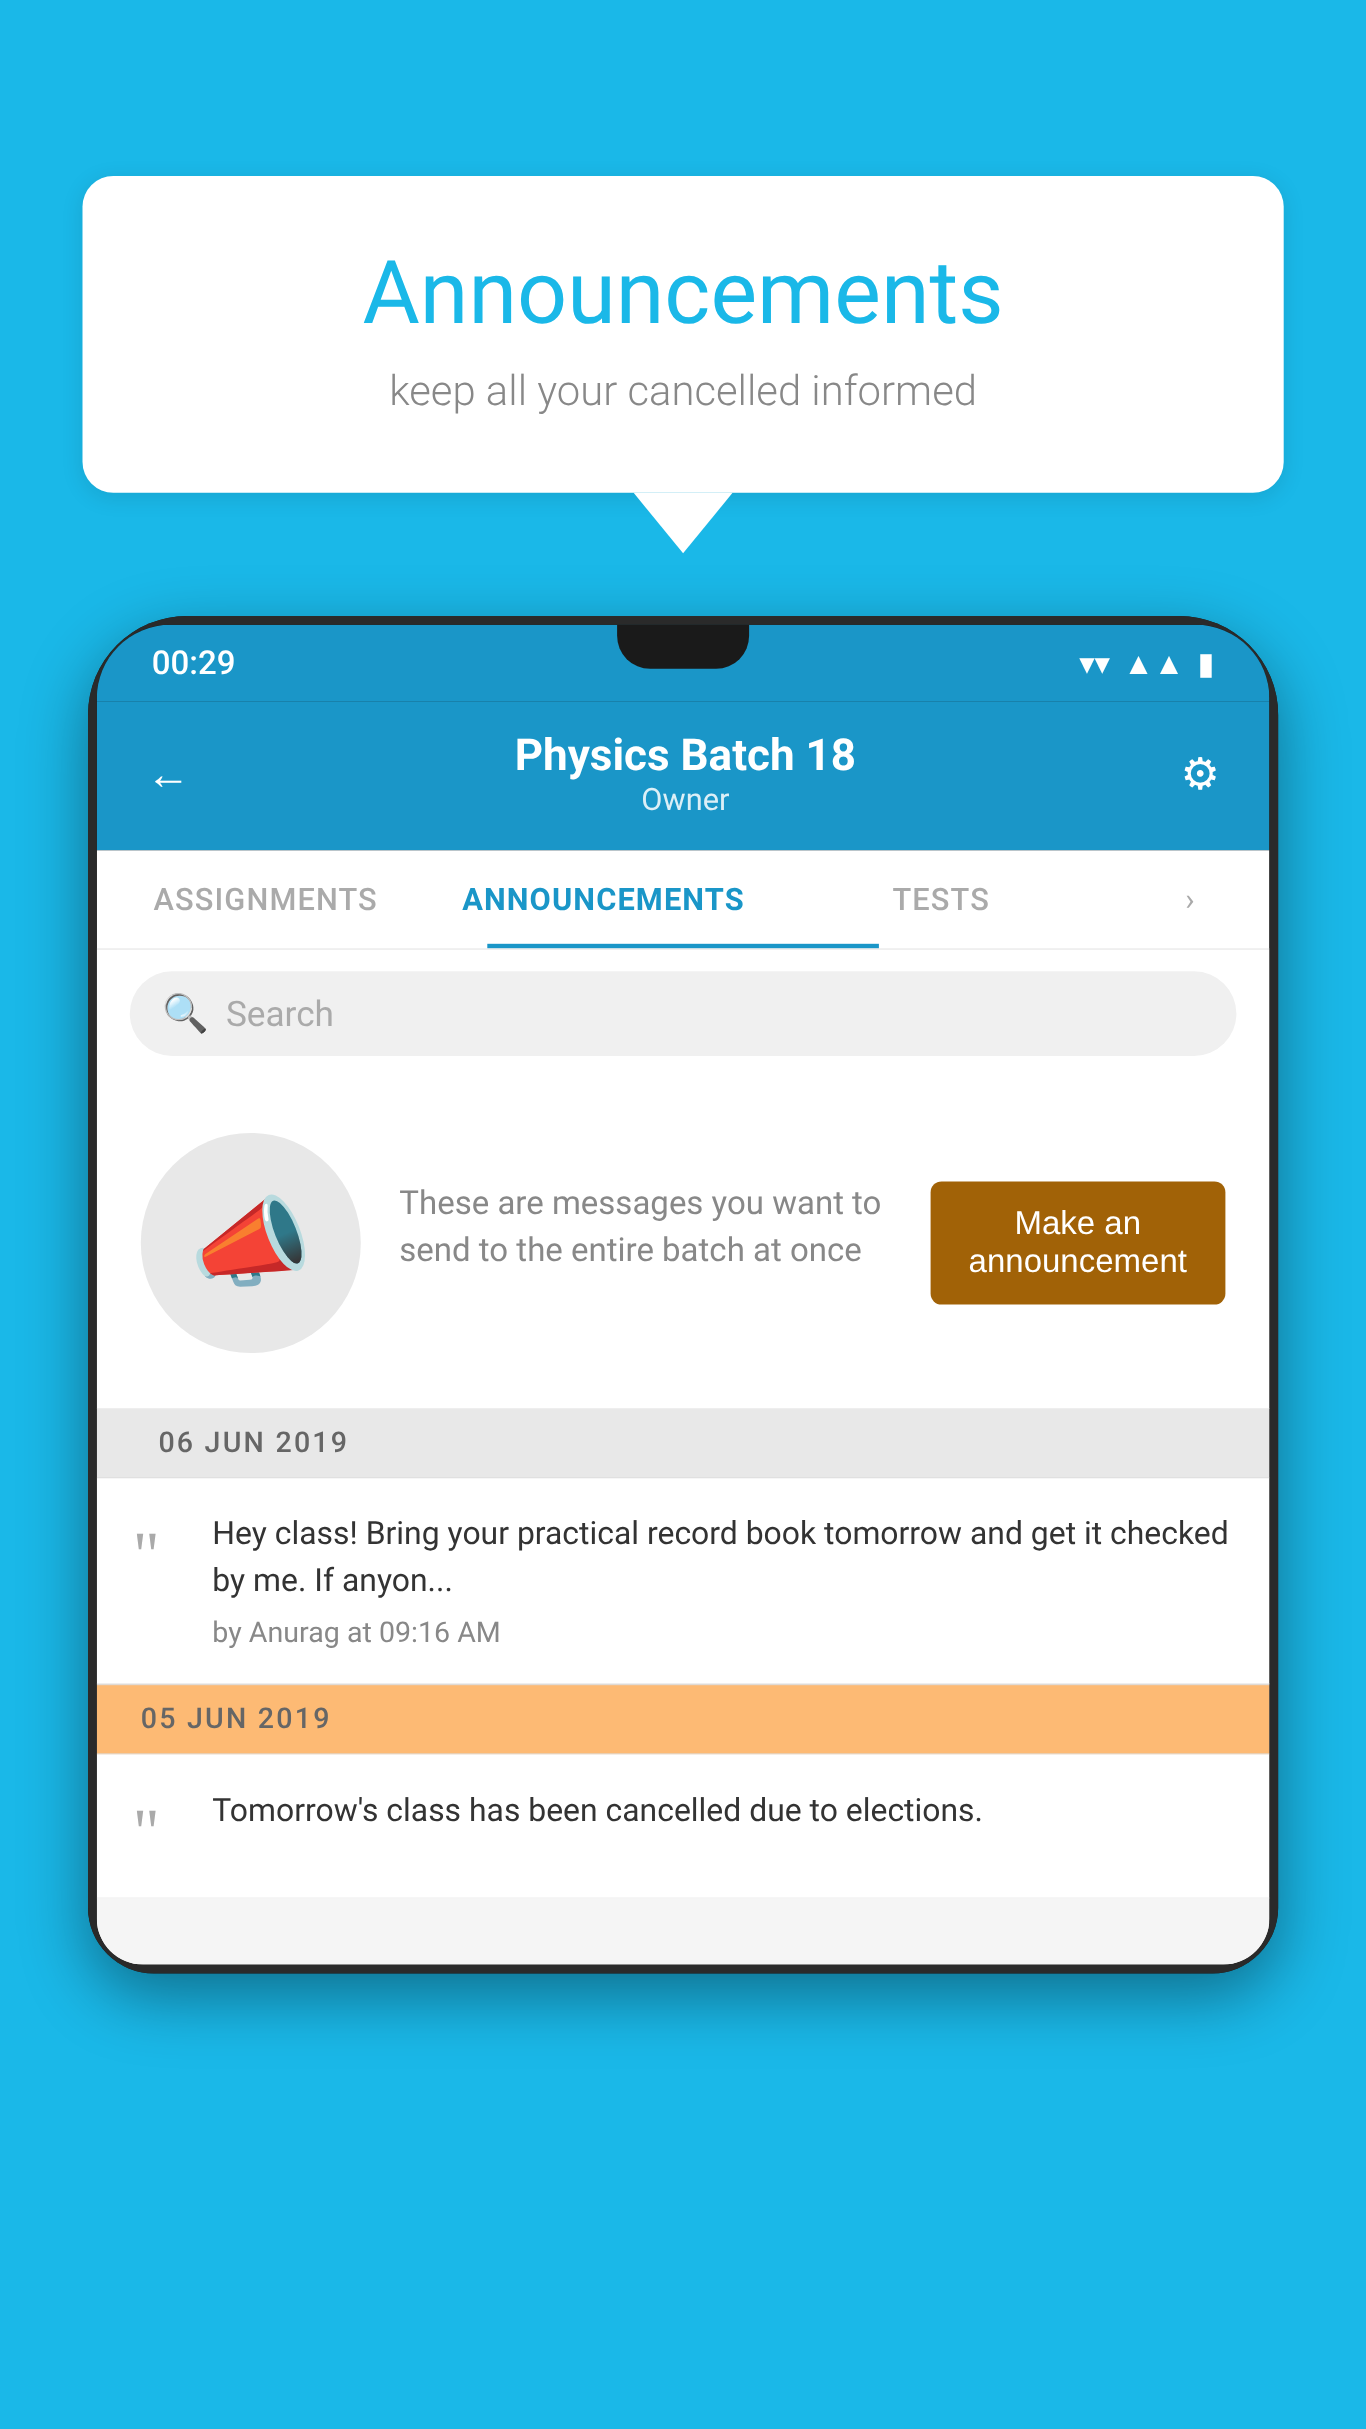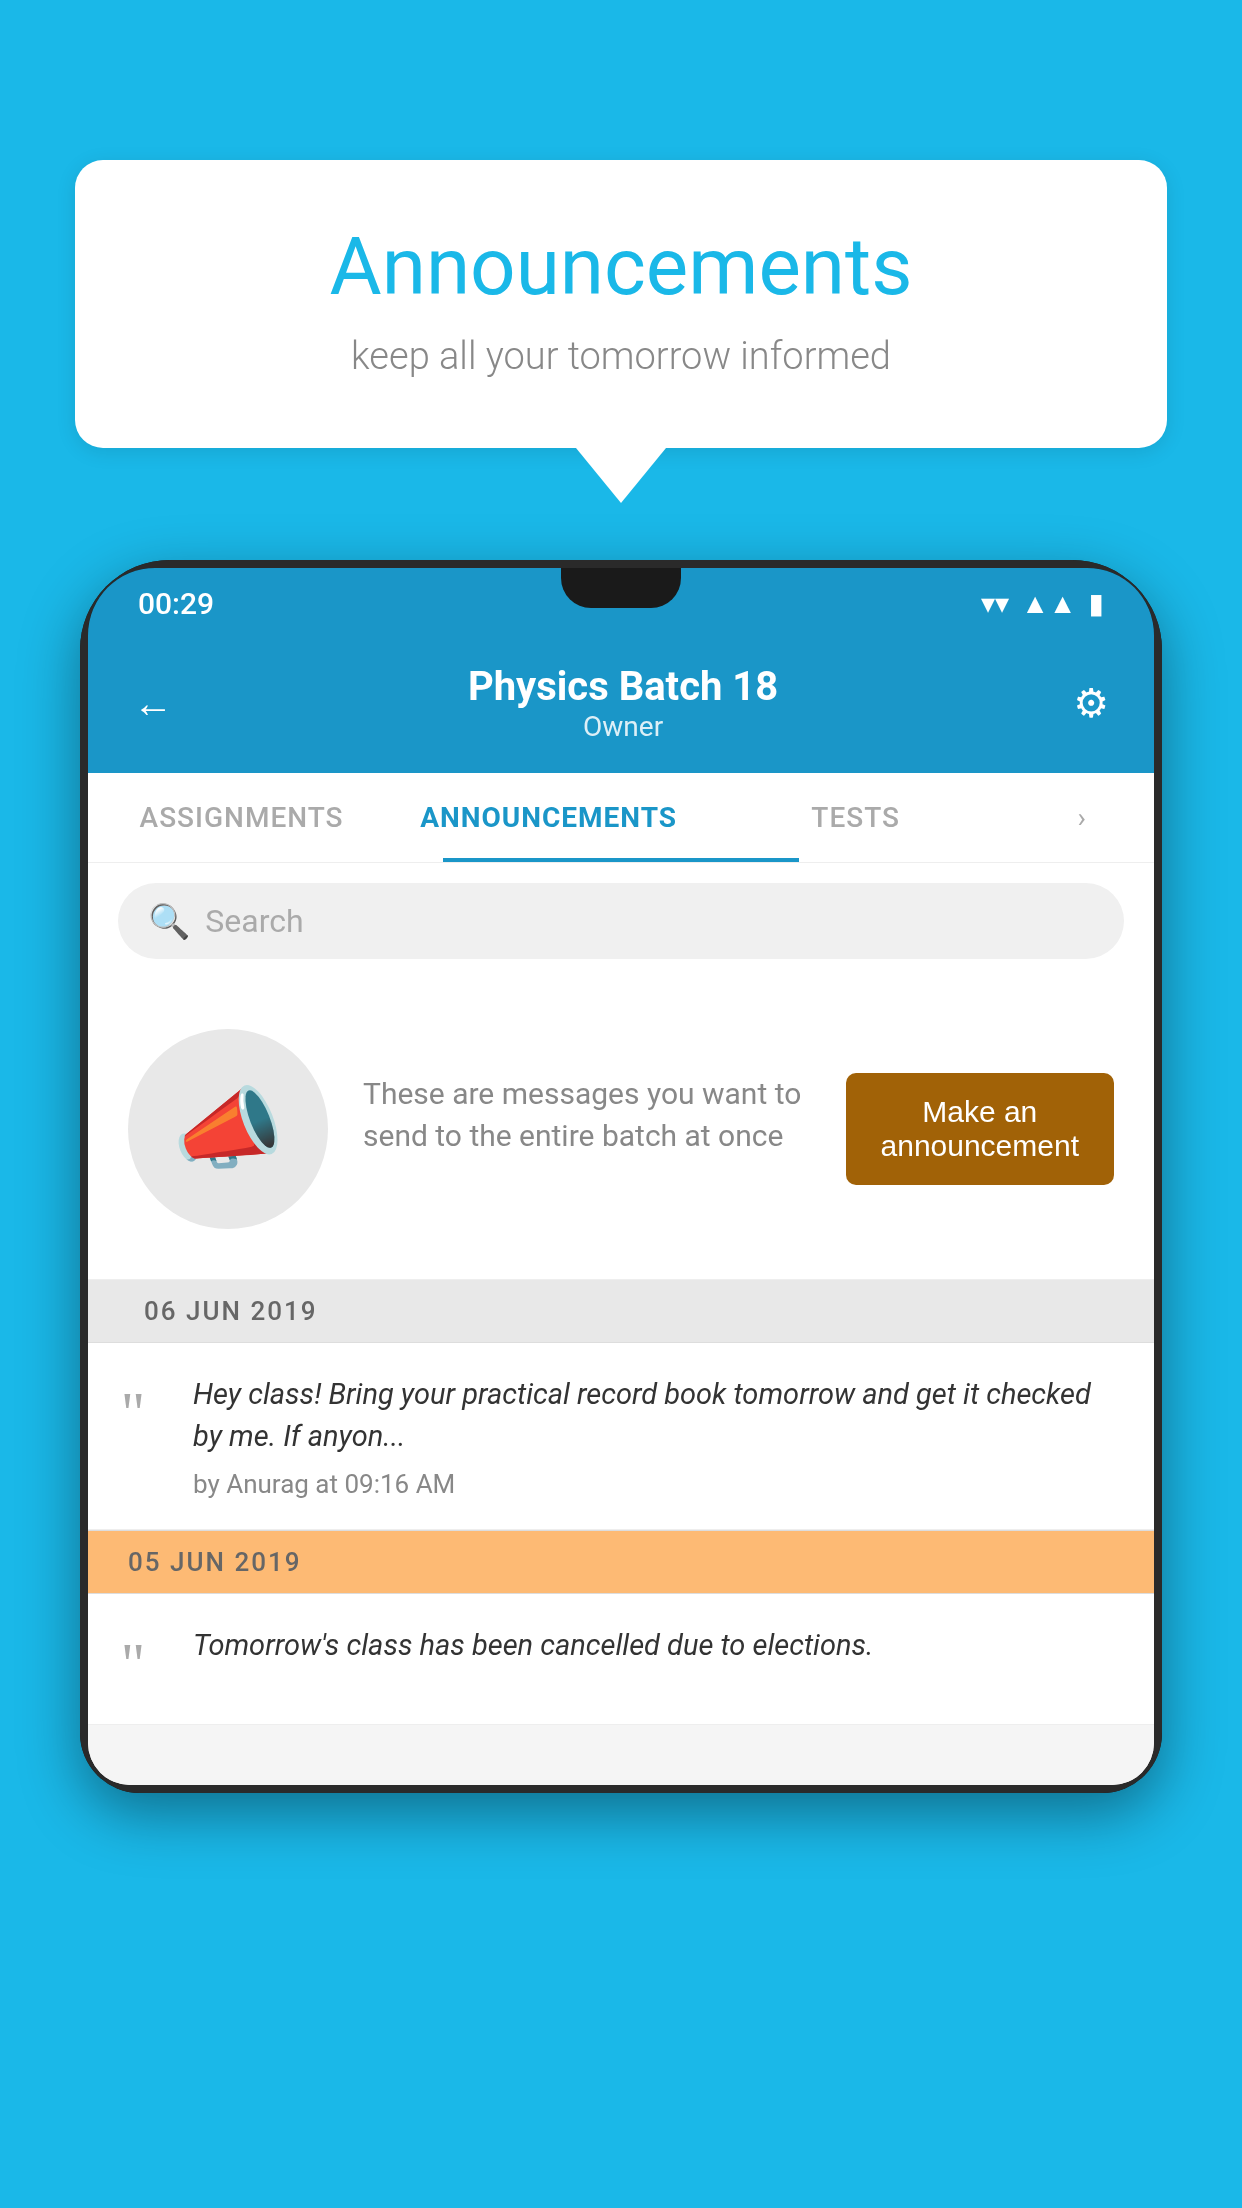--- a/index.html
+++ b/index.html
@@ -313,21 +313,20 @@
       font-family: Georgia, serif;
     }
 
     .announcement-text-block {
       flex: 1;
     }
 
     .announcement-message {
       font-size: 29px;
       color: #333;
-      font-style: italic;
       line-height: 1.45;
       margin-bottom: 12px;
     }
 
     .announcement-meta {
       font-size: 26px;
       color: #888;
     }
 
     
@@ -354,21 +353,21 @@
       overflow: hidden;
       border: 8px solid #2a2a2a;
     }
   </style>
 </head>
 <body>
 
 <div class="speech-bubble-wrapper">
   <div class="speech-bubble">
     <div class="speech-bubble-title">Announcements</div>
-    <div class="speech-bubble-subtitle">keep all your tomorrow informed</div>
+    <div class="speech-bubble-subtitle">keep all your cancelled informed</div>
   </div>
   <div class="speech-bubble-arrow"></div>
 </div>
 
 <div class="phone-wrapper">
   <div class="phone-frame">
 
     <div class="phone-inner">
 
       <div class="status-bar">

